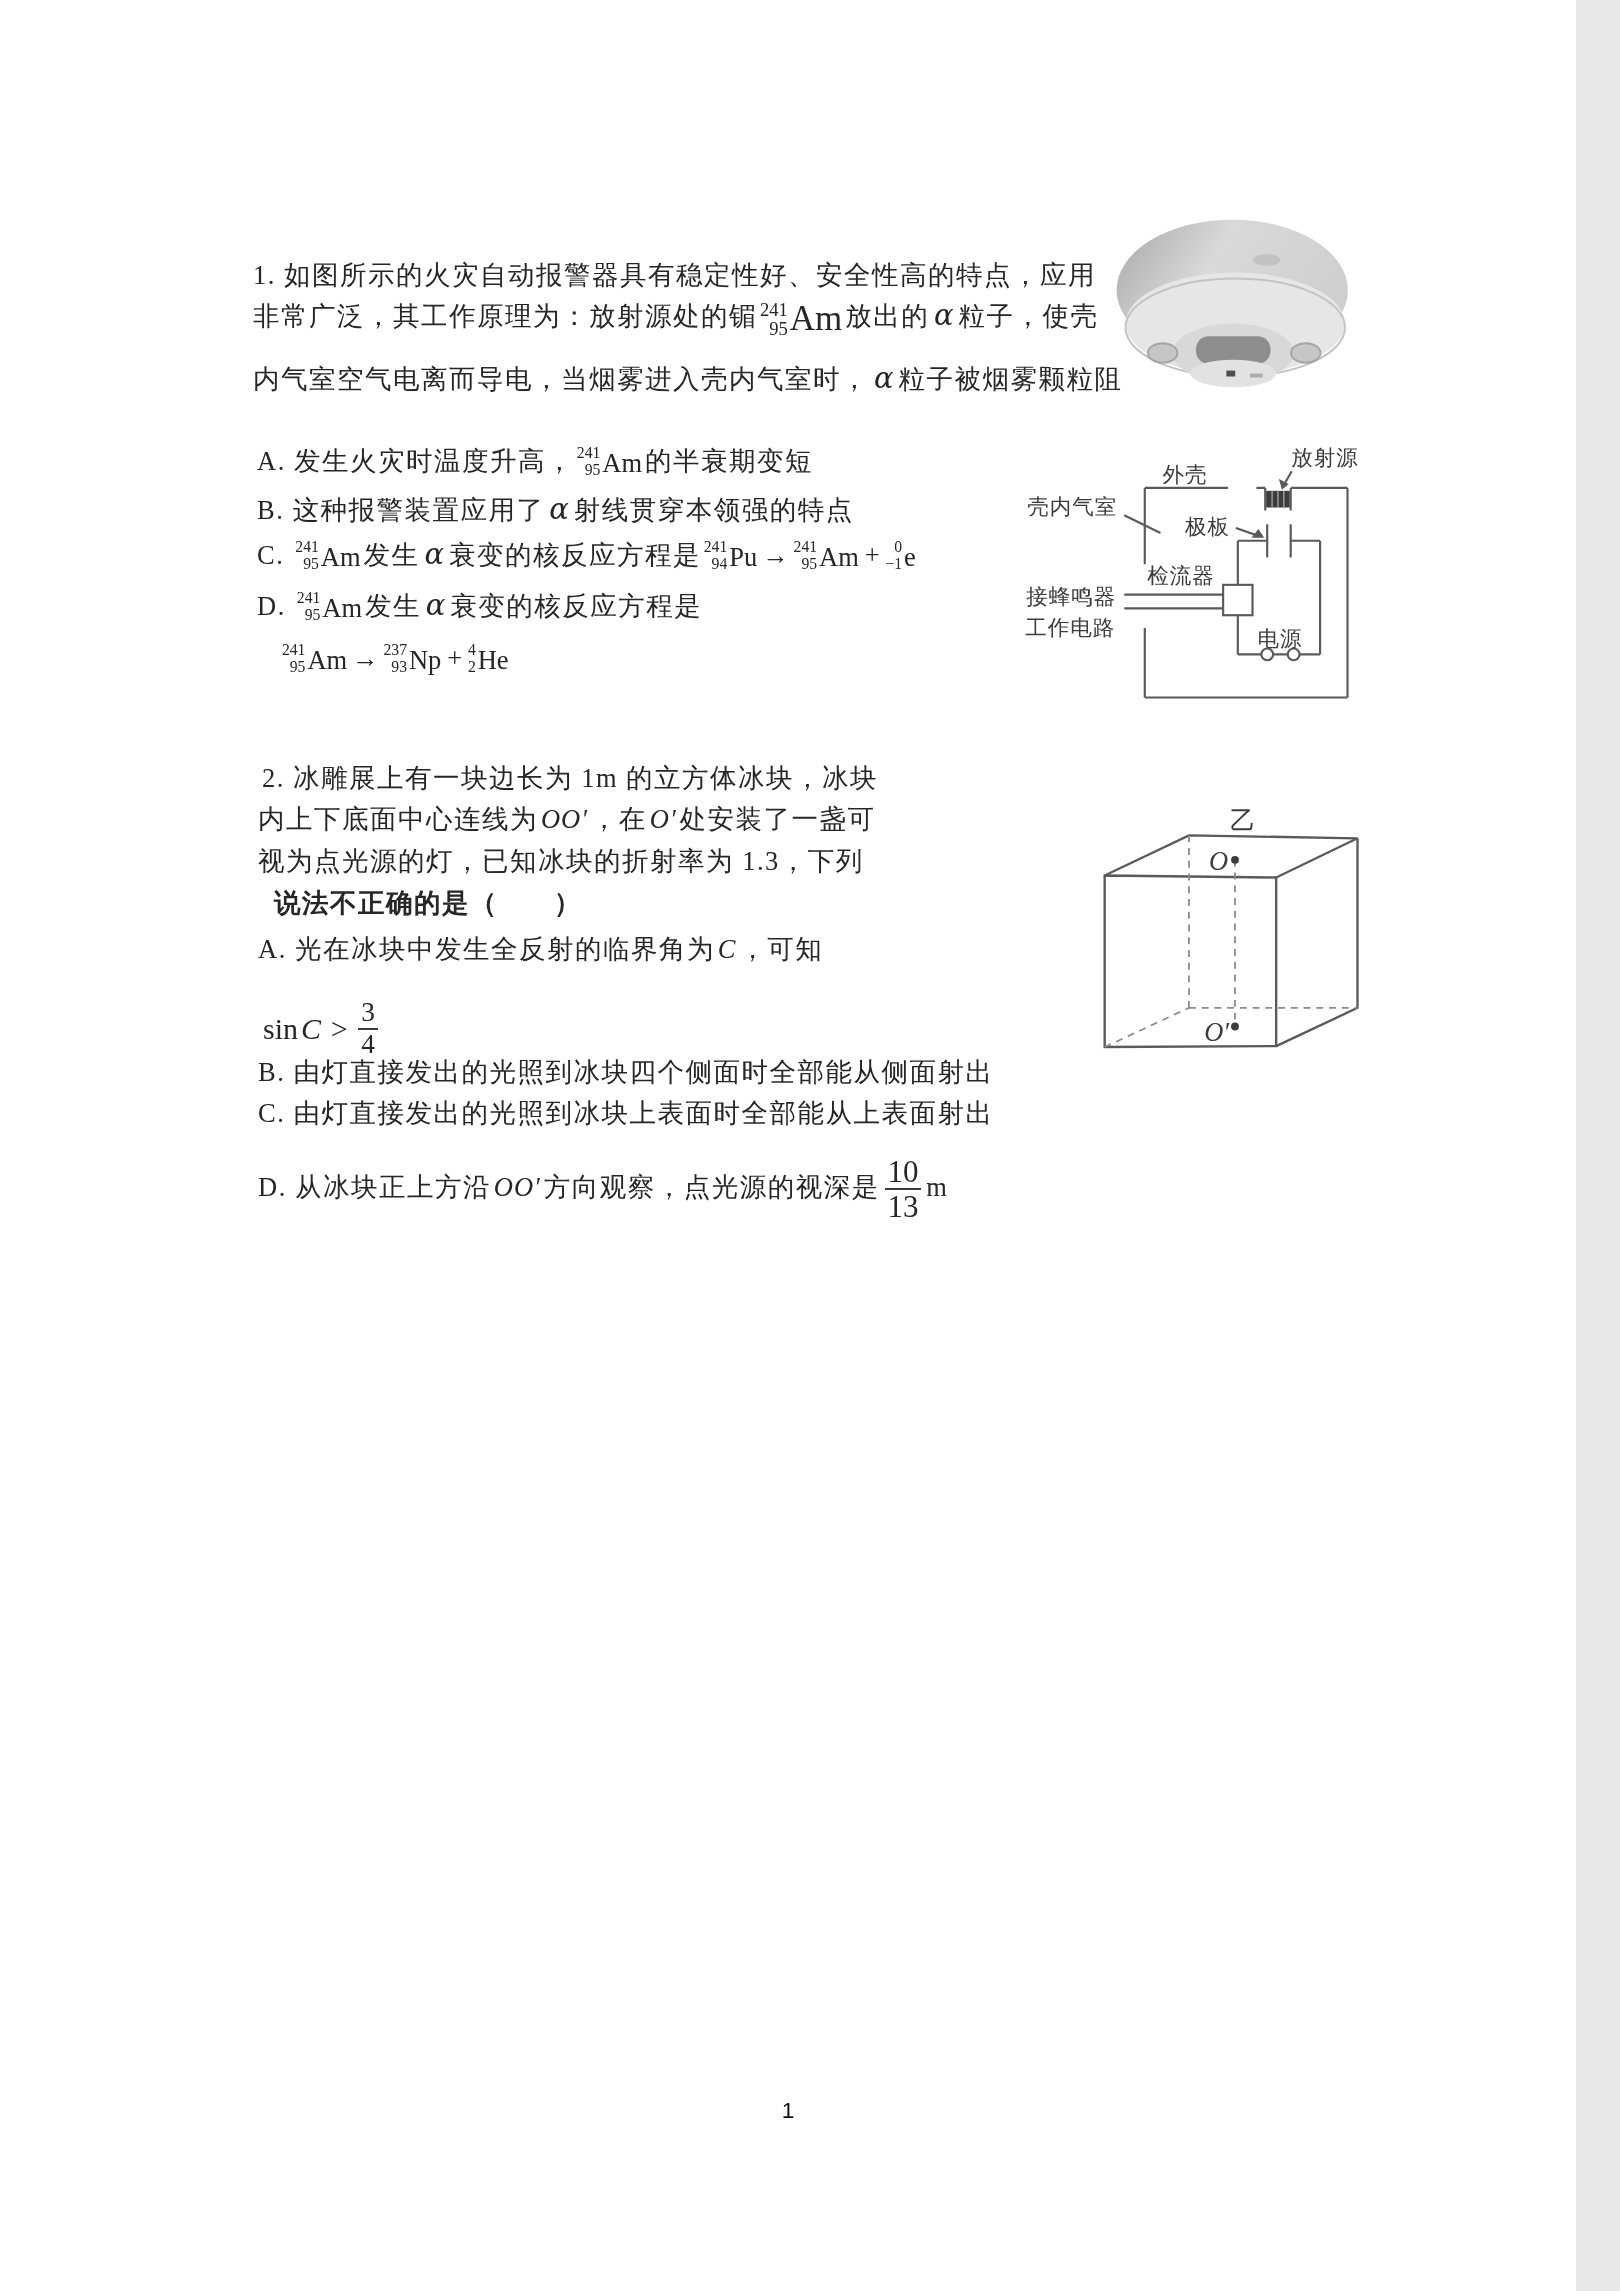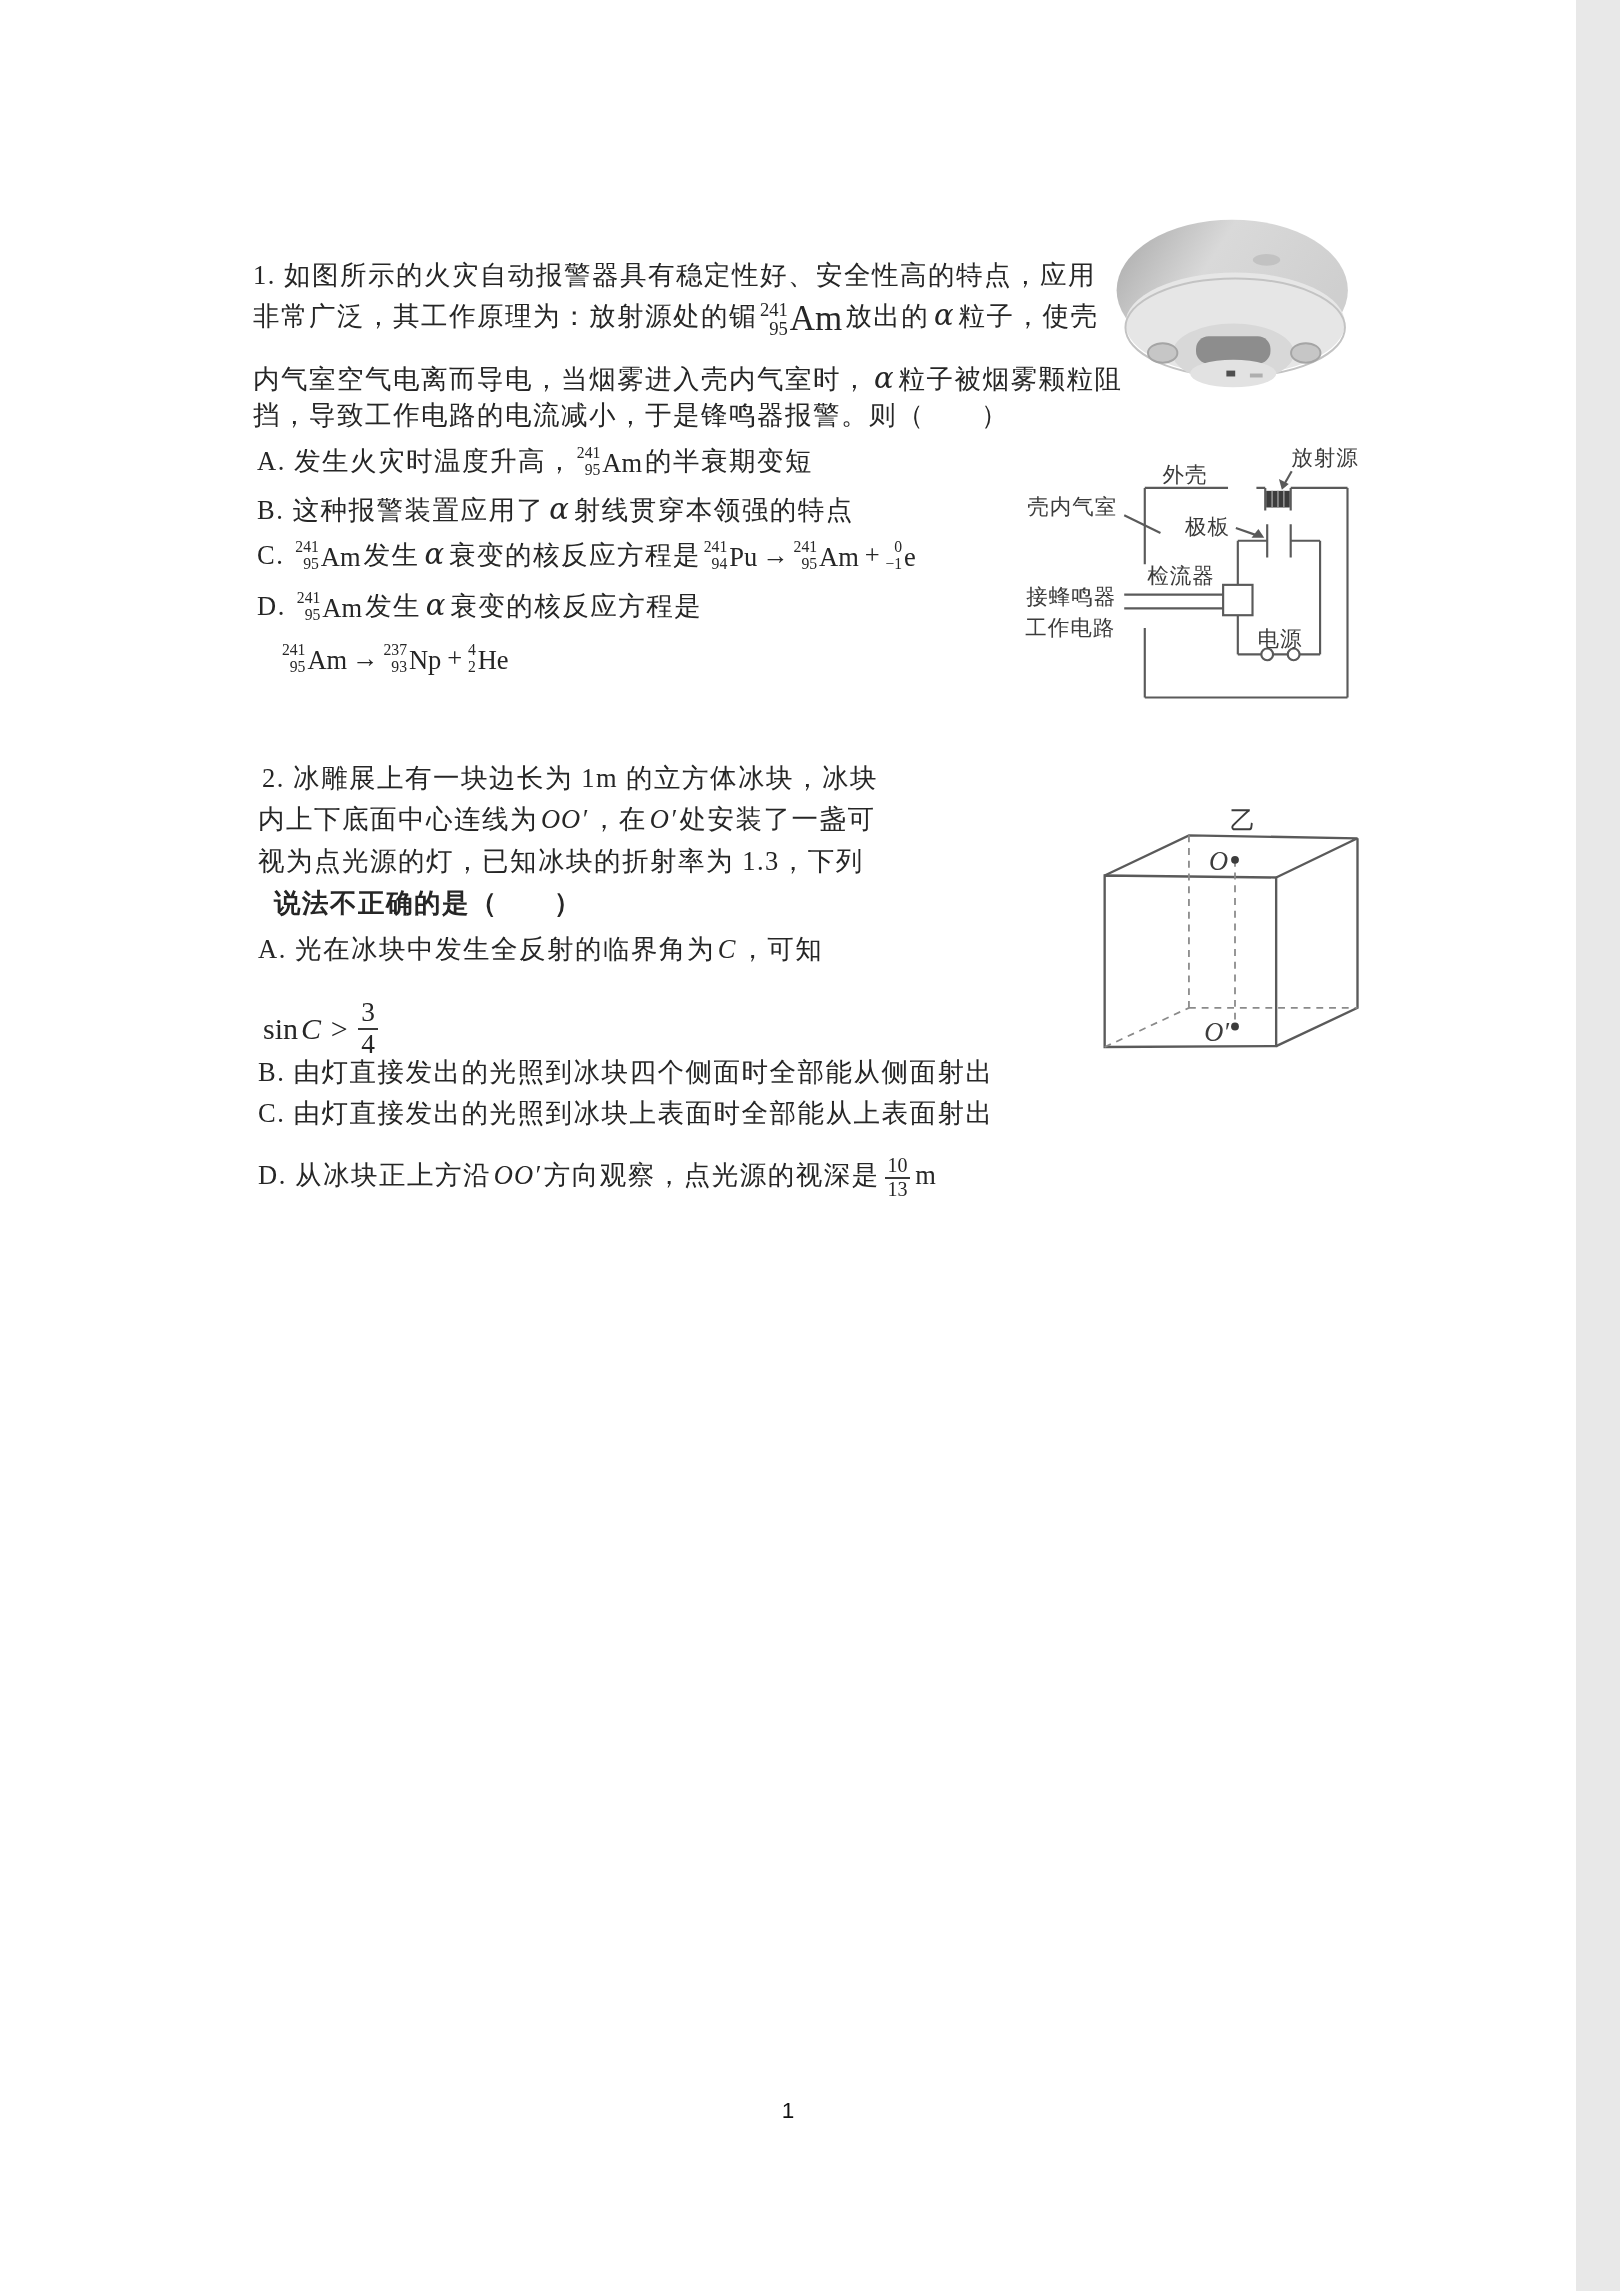--- a/index.html
+++ b/index.html
@@ -22,21 +22,21 @@
   
   .iso{display:inline-flex;align-items:flex-start;vertical-align:middle;letter-spacing:0;margin:0 2.9px;}
   .iso .st{display:inline-flex;flex-direction:column;align-items:flex-end;line-height:1.04;font-size:15.7px;}
   .iso .isym{font-size:26.5px;margin-left:2px;}
   .iso.big .st{font-size:18.6px;}
   .iso.big .isym{font-size:35px;}
   .alpha{font-style:italic;font-size:29px;letter-spacing:0;padding:0 4.9px;font-family:"DejaVu Serif",serif;}
   .vart{font-style:italic;letter-spacing:1px;padding:0 2.9px;}
   .arr{letter-spacing:0;padding:0 2px;}
   .plus{letter-spacing:0;padding:0 2.9px;}
-  .frac{display:inline-flex;flex-direction:column;align-items:center;vertical-align:middle;letter-spacing:0;line-height:1.08;margin:0 4.9px;font-size:20px;}
+  .frac{display:inline-flex;flex-direction:column;align-items:center;vertical-align:middle;letter-spacing:0;line-height:1.08;margin:0 4.9px;font-size:31px;}
   .frac .fden{border-top:2px solid #3a3a3a;padding:0 2.9px;}
   .formula{position:absolute;display:flex;align-items:center;font-size:30px;color:#262626;}
   .formula .frac{font-size:27.4px;}
   .formula .gt{padding:0 5.9px;}
   .diagram{position:absolute;}
   .circuit text{font-size:22px;fill:#3c3c3c;letter-spacing:1px;}
   .cube text{fill:#3c3c3c;}
   .pagenum{
     position:absolute;left:0;top:2098px;width:100%;
     text-align:center;font-family:"Liberation Sans","DejaVu Sans",sans-serif;
@@ -59,23 +59,20 @@
           <span>95</span>
         </span>
         <span class="isym">Am</span>
       </span><span>放出的</span><span class="alpha">α</span><span>粒子，使壳</span>
   </div>
 
   <div class="ln" style="left:253px;top:360px;">
     <span>内气室空气电离而导电，当烟雾进入壳内气室时，</span><span class="alpha">α</span><span>粒子被烟雾颗粒阻</span>
   </div>
 
-  <div class="ln" style="left:253px;top:397px;">
-    <span>挡，导致工作电路的电流减小，于是锋鸣器报警。则（　　）</span>
-  </div>
 
   <div class="ln" style="left:257px;top:443px;">
     <span>A. 发生火灾时温度升高，</span><span class="iso">
         <span class="st">
           <span>241</span>
           <span>95</span>
         </span>
         <span class="isym">Am</span>
       </span><span>的半衰期变短</span>
   </div>

